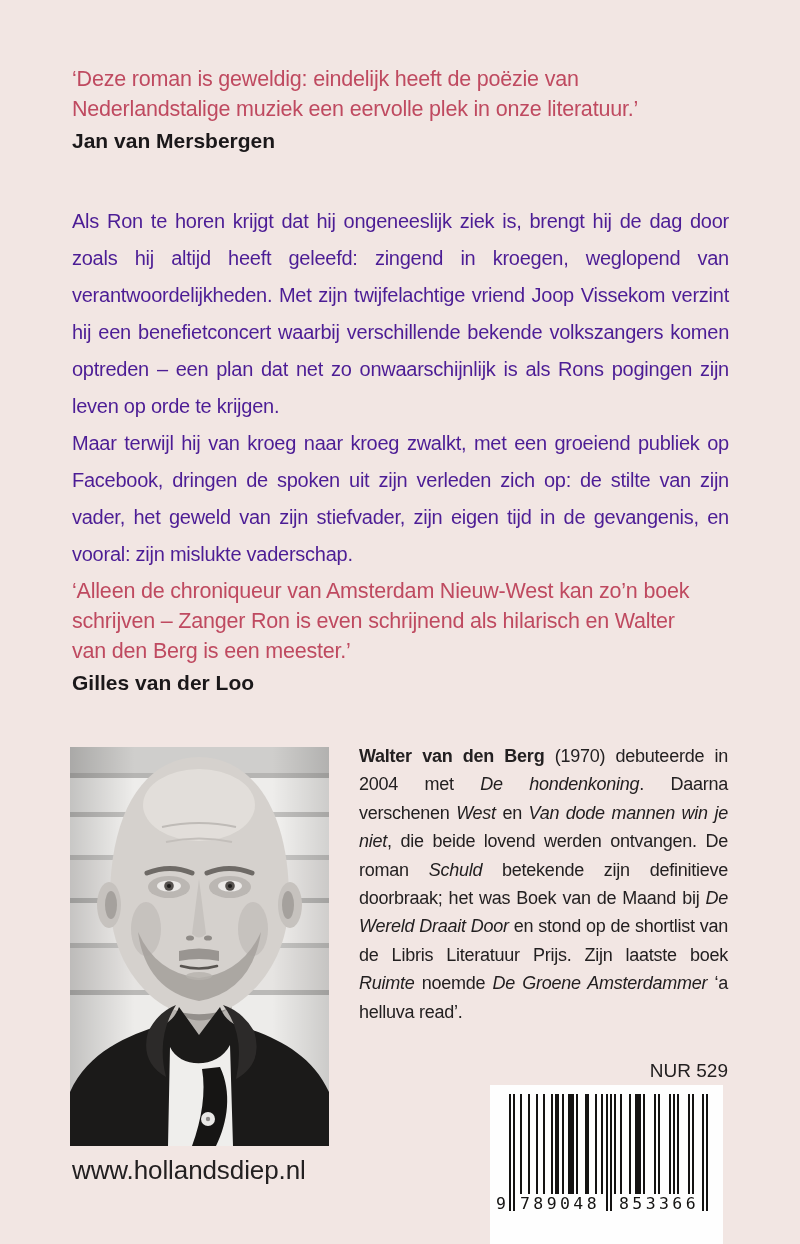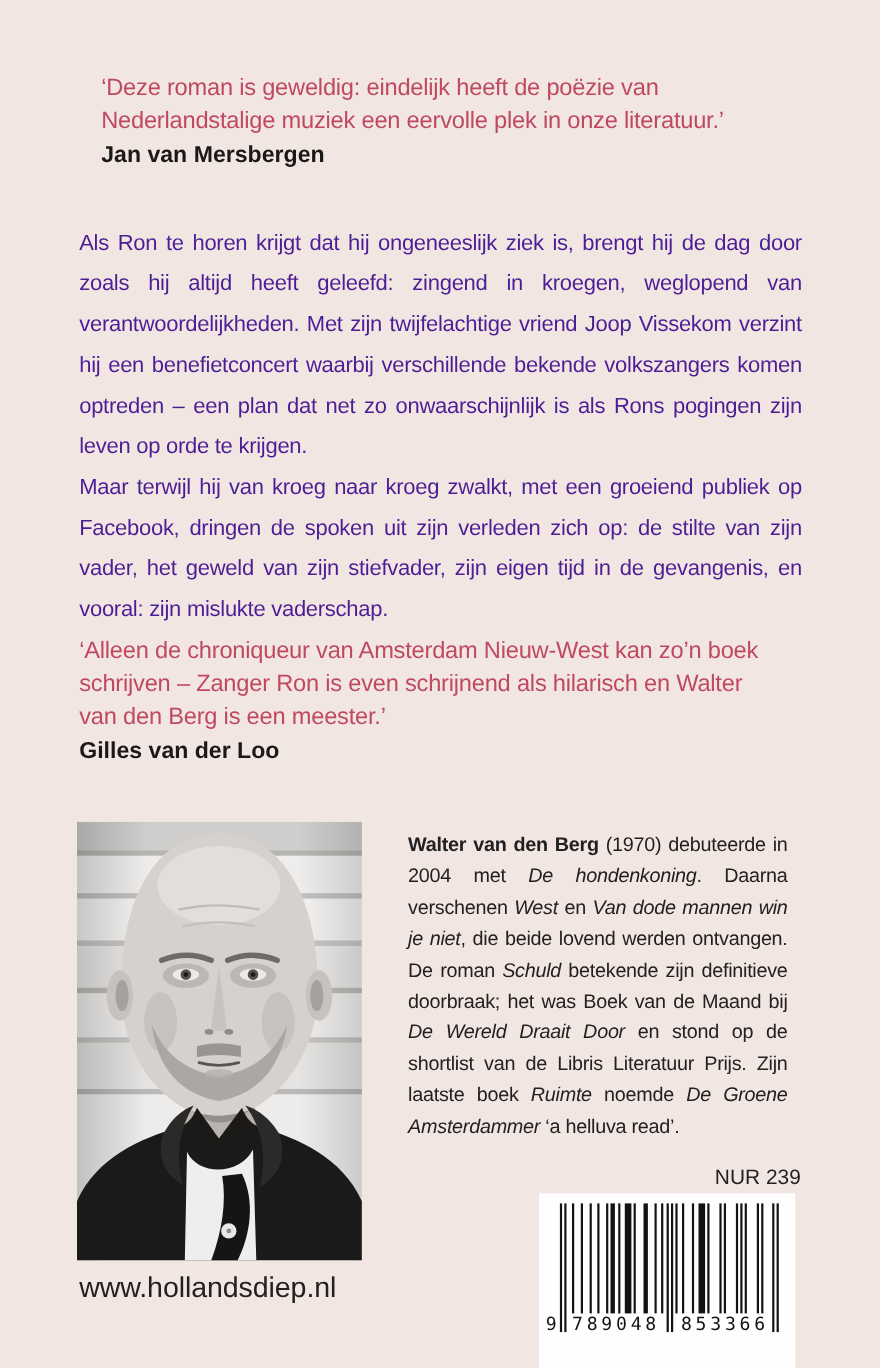--- a/index.html
+++ b/index.html
@@ -6,21 +6,21 @@
   .cover{
     position:relative;
     width:800px;height:1244px;
     background:#f2e6e3;
     font-family:"Liberation Sans",sans-serif;
     color:#242122;
     overflow:hidden;
   }
   
   .quote-block{position:absolute;left:72px;width:620px;}
-  .quote-top{top:64px;margin-left:20px;}
+  .quote-top{top:64px;}
   .quote-bottom{top:576px;}
   .quote-text{
     color:#bf4a60;
     font-size:21.5px;line-height:30px;letter-spacing:-0.2px;
     margin:0;
   }
   .quote-attr{
     color:#1b181a;font-weight:bold;
     font-size:21px;line-height:28px;margin:3px 0 0 0;
   }
@@ -36,21 +36,21 @@
   
   .author-photo{
     position:absolute;left:70px;top:747px;width:259px;height:399px;
     display:block;
   }
   .bio{
     position:absolute;left:359px;top:742px;width:369px;
     font-size:18px;line-height:28.4px;letter-spacing:-0.25px;
     text-align:justify;color:#232021;
   }
-  .bio p{margin:12px;}
+  .bio p{margin:0;}
   
   .website{position:absolute;left:72px;top:1155px;font-size:26px;letter-spacing:-0.1px;color:#232021;}
   .nur{position:absolute;right:72px;top:1060px;font-size:19px;color:#232021;}
   .barcode-box{
     position:absolute;left:490px;top:1085px;width:233px;height:159px;
     background:#fefefe;
   }
   .bars{position:absolute;left:19px;top:9px;width:200px;height:122px;}
   .bar{position:absolute;top:0;height:100px;background:#141312;}
   .bar.guard{height:117px;}
@@ -163,21 +163,21 @@
       <circle cx="138" cy="372" r="7" fill="#e9e8e6"></circle>
       <circle cx="138" cy="372" r="2.2" fill="#8d8b89"></circle>
     </g>
   </svg>
 
   <div class="bio">
     <p><span class="b">Walter van den Berg</span><span> (1970) debuteerde in 2004 met </span><span class="i">De hondenkoning</span><span>. Daarna verschenen </span><span class="i">West</span><span> en </span><span class="i">Van dode mannen win je niet</span><span>, die beide lovend werden ontvangen. De roman </span><span class="i">Schuld</span><span> betekende zijn definitieve doorbraak; het was Boek van de Maand bij </span><span class="i">De Wereld Draait Door</span><span> en stond op de shortlist van de Libris Literatuur Prijs. Zijn laatste boek </span><span class="i">Ruimte</span><span> noemde </span><span class="i">De Groene Amsterdammer</span><span> ‘a helluva read’.</span></p>
   </div>
 
   <div class="website">www.hollandsdiep.nl</div>
-  <div class="nur">NUR 239</div>
+  <div class="nur">NUR 529</div>
 
   <div class="barcode-box">
     <div class="bars" id="bars">
       <span class="bc-digit bc-lead">9</span>
       <span class="bc-digit bc-left">789048</span>
       <span class="bc-digit bc-right">853366</span>
     <div class="bar guard" style="left: 0px; width: 2.1px;"></div>
         <div class="bar guard" style="left: 4.2px; width: 2.1px;"></div>
         <div class="bar" style="left: 10.5px; width: 2.1px;"></div>
         <div class="bar" style="left: 18.9px; width: 2.1px;"></div>

